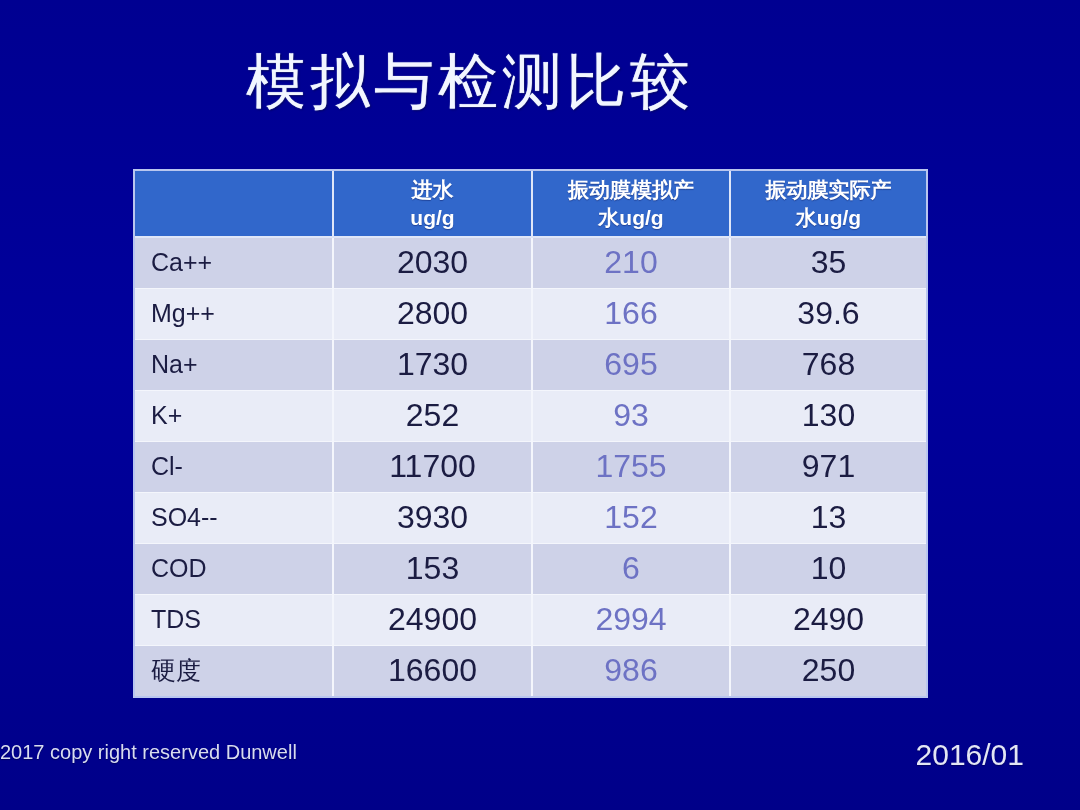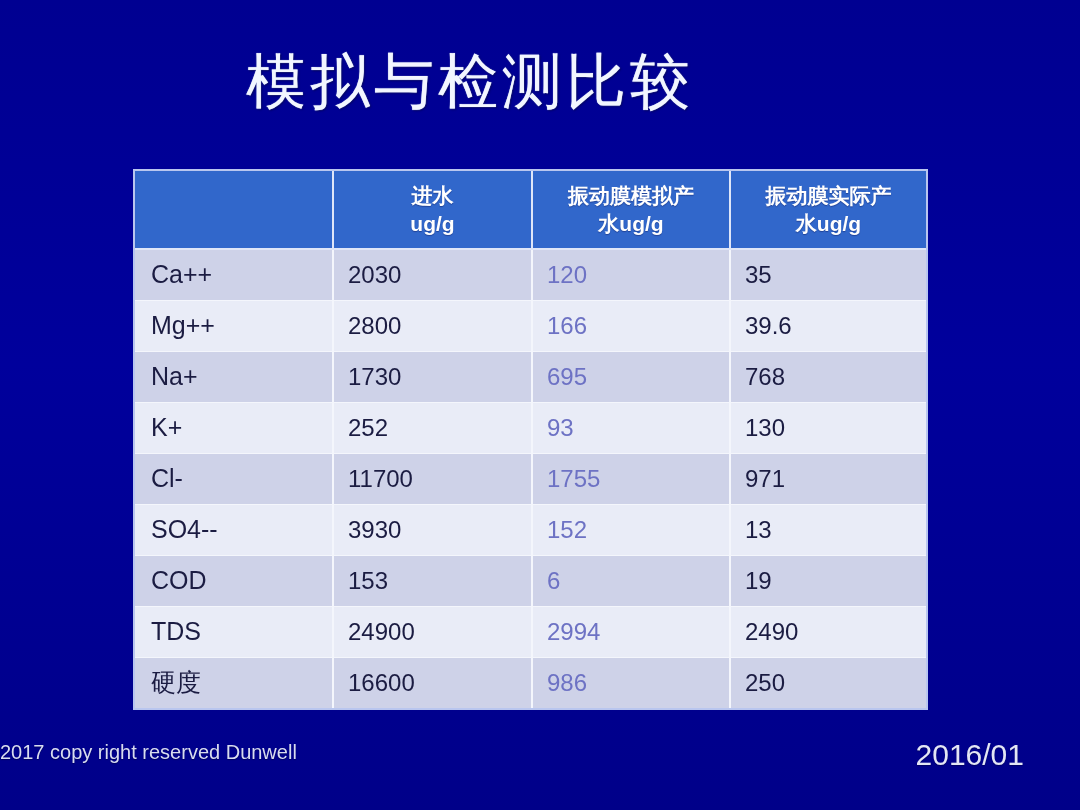--- a/index.html
+++ b/index.html
@@ -56,38 +56,39 @@
   table.data col.c1 { width: 199px; }
   table.data col.c2 { width: 198px; }
   table.data col.c3 { width: 196px; }
 
   thead th {
     background: #3167cb;
     color: #ffffff;
     font-size: 21px;
     font-weight: bold;
     line-height: 28px;
-    height: 78px;
+    height: 66px;
     padding: 2px 6px;
     border-right: 2px solid #dfe6f8;
     border-bottom: 2px solid #dfe6f8;
     text-align: center;
     vertical-align: middle;
     box-sizing: border-box;
     text-shadow: 0 1px 1px rgba(0,0,60,0.35);
   }
   thead th:last-child { border-right: none; }
   thead th.blank { font-size: 0; }
 
   tbody td {
     height: 51px;
-    font-size: 24px;
+    font-size: 32px;
     padding: 0 14px;
     border-right: 2px solid #f4f6fc;
     border-bottom: 1px solid #f4f6fc;
+    text-align: center;
     vertical-align: middle;
     box-sizing: border-box;
     color: #1b1c42;
     white-space: nowrap;
   }
   tbody td:last-child { border-right: none; }
   tbody tr:last-child td { border-bottom: none; }
 
   tbody tr.odd td  { background: #ced2e8; }
   tbody tr.even td { background: #e9ecf7; }
@@ -152,21 +153,21 @@
           <th>
             <span>振动膜实际产</span><br>
             <span>水ug/g</span>
           </th>
         </tr>
       </thead>
       <tbody>
         <tr class="odd">
           <td class="label">Ca++</td>
           <td>2030</td>
-          <td class="sim">120</td>
+          <td class="sim">210</td>
           <td>35</td>
         </tr>
         <tr class="even">
           <td class="label">Mg++</td>
           <td>2800</td>
           <td class="sim">166</td>
           <td>39.6</td>
         </tr>
         <tr class="odd">
           <td class="label">Na+</td>
@@ -189,21 +190,21 @@
         <tr class="even">
           <td class="label">SO4--</td>
           <td>3930</td>
           <td class="sim">152</td>
           <td>13</td>
         </tr>
         <tr class="odd">
           <td class="label">COD</td>
           <td>153</td>
           <td class="sim">6</td>
-          <td>19</td>
+          <td>10</td>
         </tr>
         <tr class="even">
           <td class="label">TDS</td>
           <td>24900</td>
           <td class="sim">2994</td>
           <td>2490</td>
         </tr>
         <tr class="odd">
           <td class="label">硬度</td>
           <td>16600</td>

